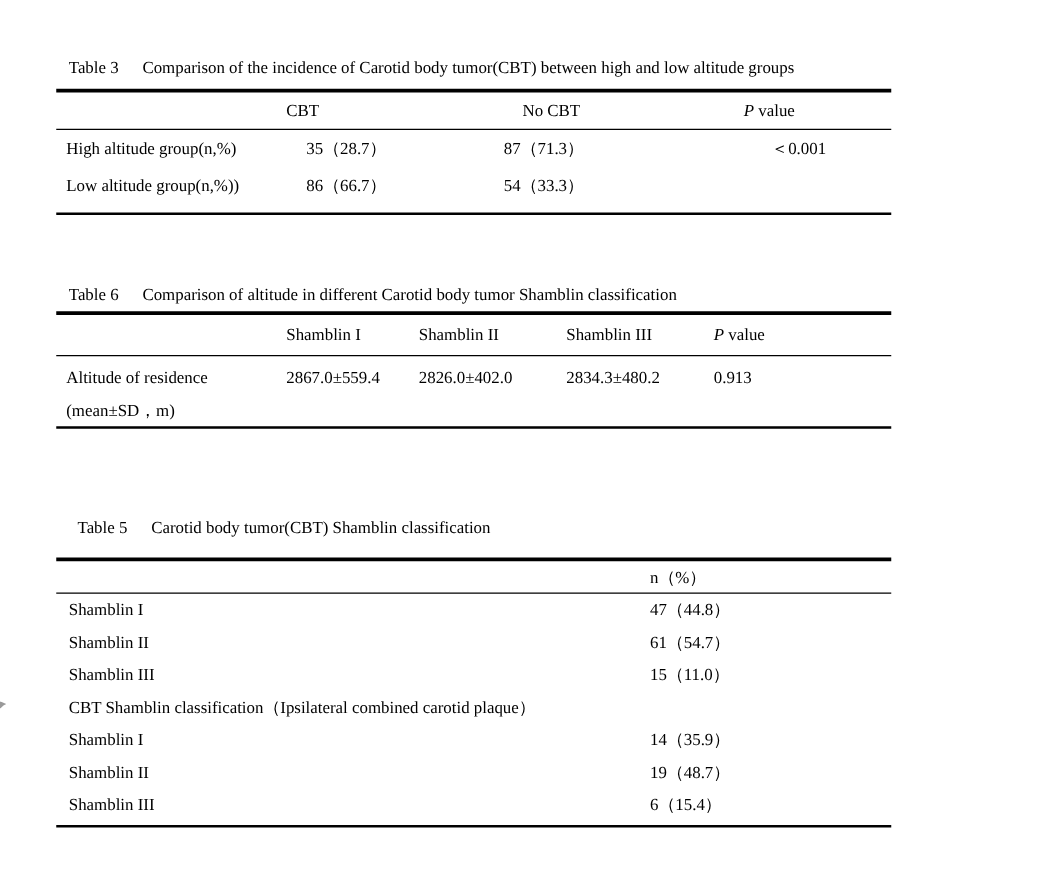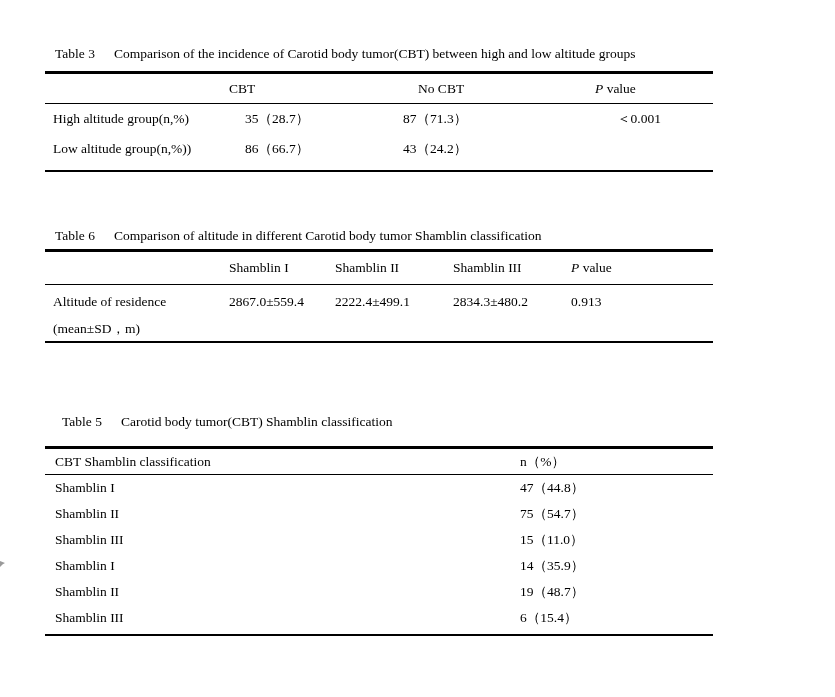--- a/index.html
+++ b/index.html
@@ -40,21 +40,21 @@
       <div class="rule-thin"></div>
       <div class="trow" style="height: 30px;">
         <span class="cell" style="left: 8px; line-height: 30px;">High altitude group(n,%)</span>
         <span class="cell" style="left: 200px; line-height: 30px;">35（28.7）</span>
         <span class="cell" style="left: 358px; line-height: 30px;">87（71.3）</span>
         <span class="cell" style="left: 552px; line-height: 30px; margin-left: 20px;">＜0.001</span>
       </div>
       <div class="trow" style="height: 30px;">
         <span class="cell" style="left: 8px; line-height: 30px; text-align: right;">Low altitude group(n,%))</span>
         <span class="cell" style="left: 200px; line-height: 30px;">86（66.7）</span>
-        <span class="cell" style="left: 358px; line-height: 30px;">43（24.2）</span>
+        <span class="cell" style="left: 358px; line-height: 30px;">54（33.3）</span>
       </div>
       <div style="height: 6px;"></div>
       <div class="rule-thick"></div>
     </div>
 
   <div class="caption" style="left:55px;top:228px">
     <span>Table 6</span><span class="cap-desc">Comparison of altitude in different Carotid body tumor Shamblin classification</span>
   </div>
   <div class="tbl" id="tbl1" style="top:249px">
       <div class="rule-thick"></div>
@@ -62,48 +62,50 @@
         <span class="cell" style="left: 184px; line-height: 32px;">Shamblin I</span>
         <span class="cell" style="left: 290px; line-height: 32px;">Shamblin II</span>
         <span class="cell" style="left: 408px; line-height: 32px;">Shamblin III</span>
         <span class="cell pfx" style="left: 526px; line-height: 32px;">P value</span>
       </div>
       <div class="rule-thin"></div>
       <div class="trow" style="height: 56px;">
         <span class="cell multiline" style="left: 8px; line-height: 27px; top: 3px;">Altitude of residence
 (mean±SD，m)</span>
         <span class="cell" style="left: 184px; line-height: 27px; top: 3px;">2867.0±559.4</span>
-        <span class="cell" style="left: 290px; line-height: 27px; top: 3px;">2222.4±499.1</span>
+        <span class="cell" style="left: 290px; line-height: 27px; top: 3px;">2826.0±402.0</span>
         <span class="cell" style="left: 408px; line-height: 27px; top: 3px;">2834.3±480.2</span>
         <span class="cell" style="left: 526px; line-height: 27px; top: 3px;">0.913</span>
       </div>
       <div class="rule-thick"></div>
     </div>
 
   <div class="caption" style="left:62px;top:414px">
     <span>Table 5</span><span class="cap-desc">Carotid body tumor(CBT) Shamblin classification</span>
   </div>
   <div class="tbl" id="tbl2" style="top:446px">
       <div class="rule-thick"></div>
       <div class="trow" style="height: 25px;">
-        <span class="cell" style="left: 10px; line-height: 25px;">CBT Shamblin classification</span>
         <span class="cell" style="left: 475px; line-height: 25px;">n（%）</span>
       </div>
       <div class="rule-thin"></div>
       <div class="trow" style="height: 26px;">
         <span class="cell" style="left: 10px; line-height: 26px;">Shamblin I</span>
         <span class="cell" style="left: 475px; line-height: 26px;">47（44.8）</span>
       </div>
       <div class="trow" style="height: 26px;">
         <span class="cell" style="left: 10px; line-height: 26px;">Shamblin II</span>
-        <span class="cell" style="left: 475px; line-height: 26px;">75（54.7）</span>
+        <span class="cell" style="left: 475px; line-height: 26px;">61（54.7）</span>
       </div>
       <div class="trow" style="height: 26px;">
         <span class="cell" style="left: 10px; line-height: 26px;">Shamblin III</span>
         <span class="cell" style="left: 475px; line-height: 26px; text-align: center;">15（11.0）</span>
+      </div>
+      <div class="trow" style="height: 26px;">
+        <span class="cell" style="left: 10px; line-height: 26px;">CBT Shamblin classification（Ipsilateral combined carotid plaque）</span>
       </div>
       <div class="trow" style="height: 26px;">
         <span class="cell" style="left: 10px; line-height: 26px;">Shamblin I</span>
         <span class="cell" style="left: 475px; line-height: 26px;">14（35.9）</span>
       </div>
       <div class="trow" style="height: 26px;">
         <span class="cell" style="left: 10px; line-height: 26px;">Shamblin II</span>
         <span class="cell" style="left: 475px; line-height: 26px;">19（48.7）</span>
       </div>
       <div class="trow" style="height: 26px;">

